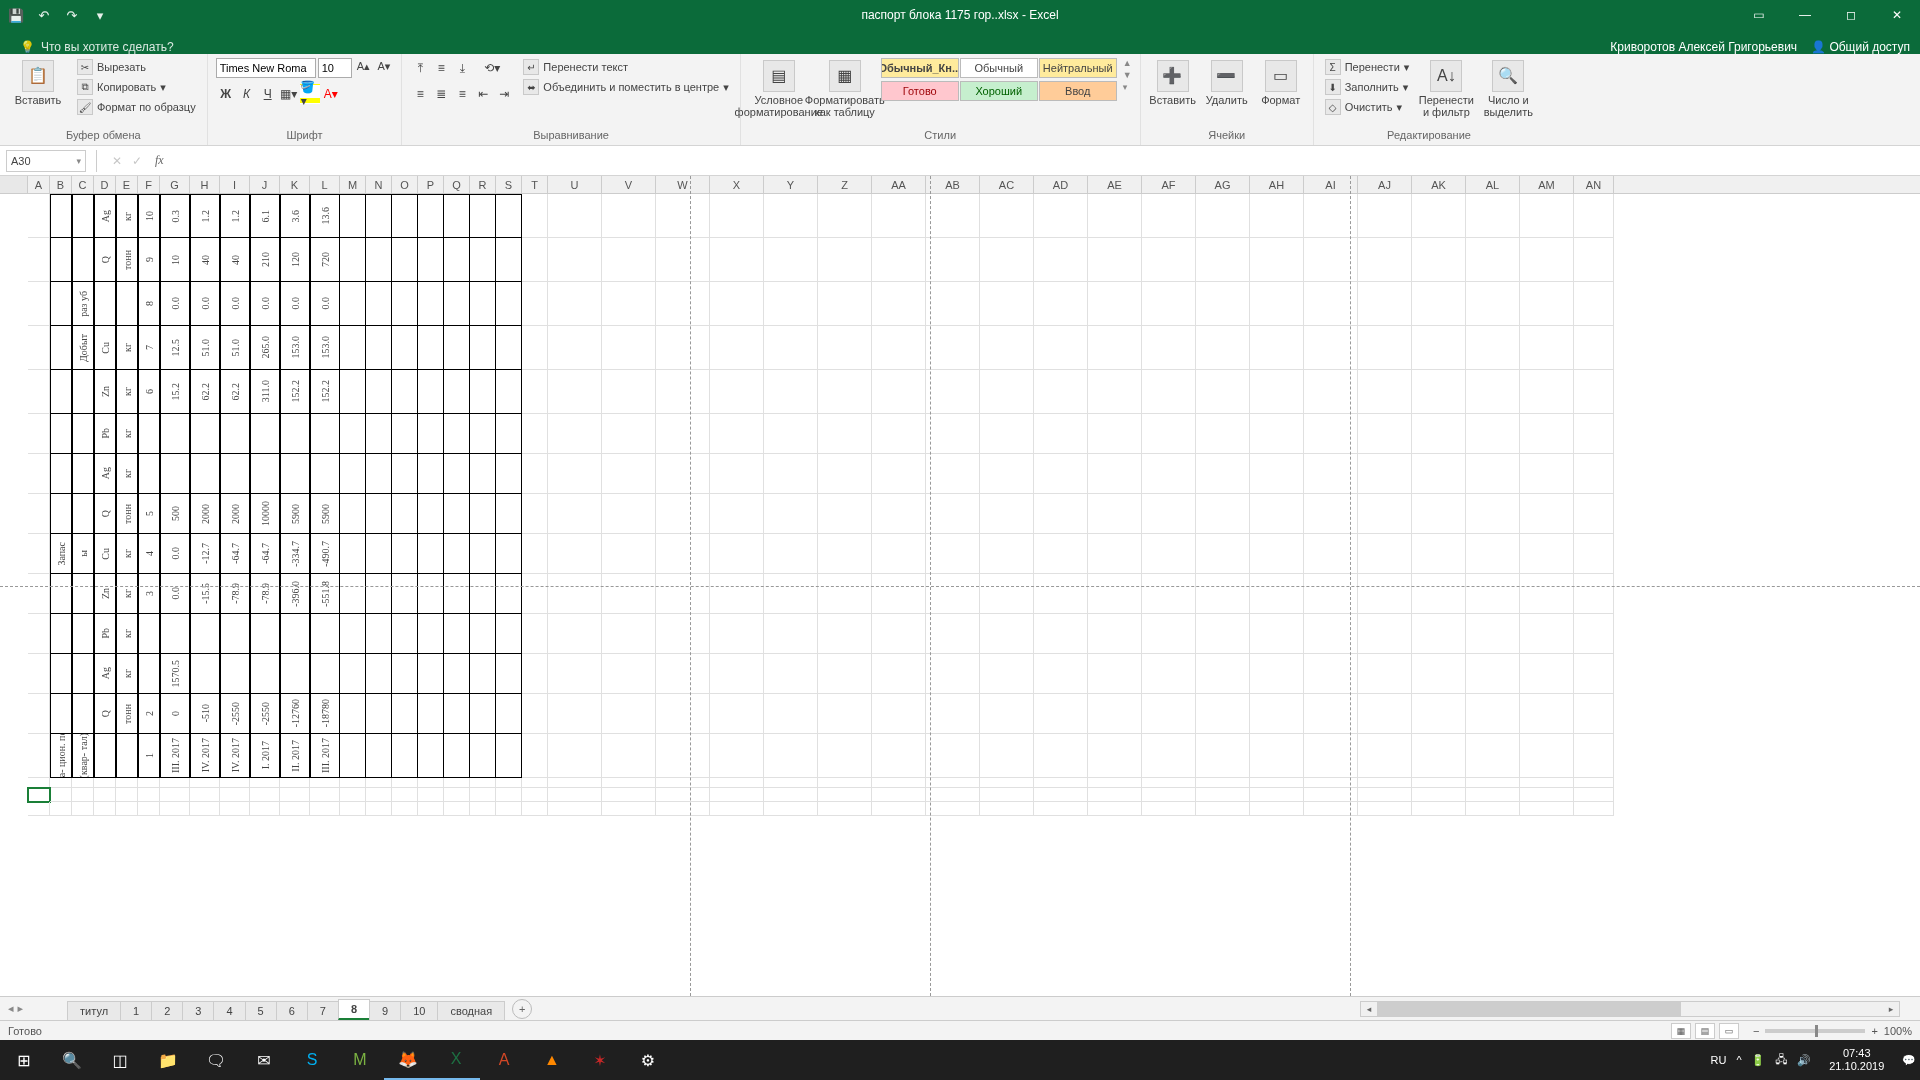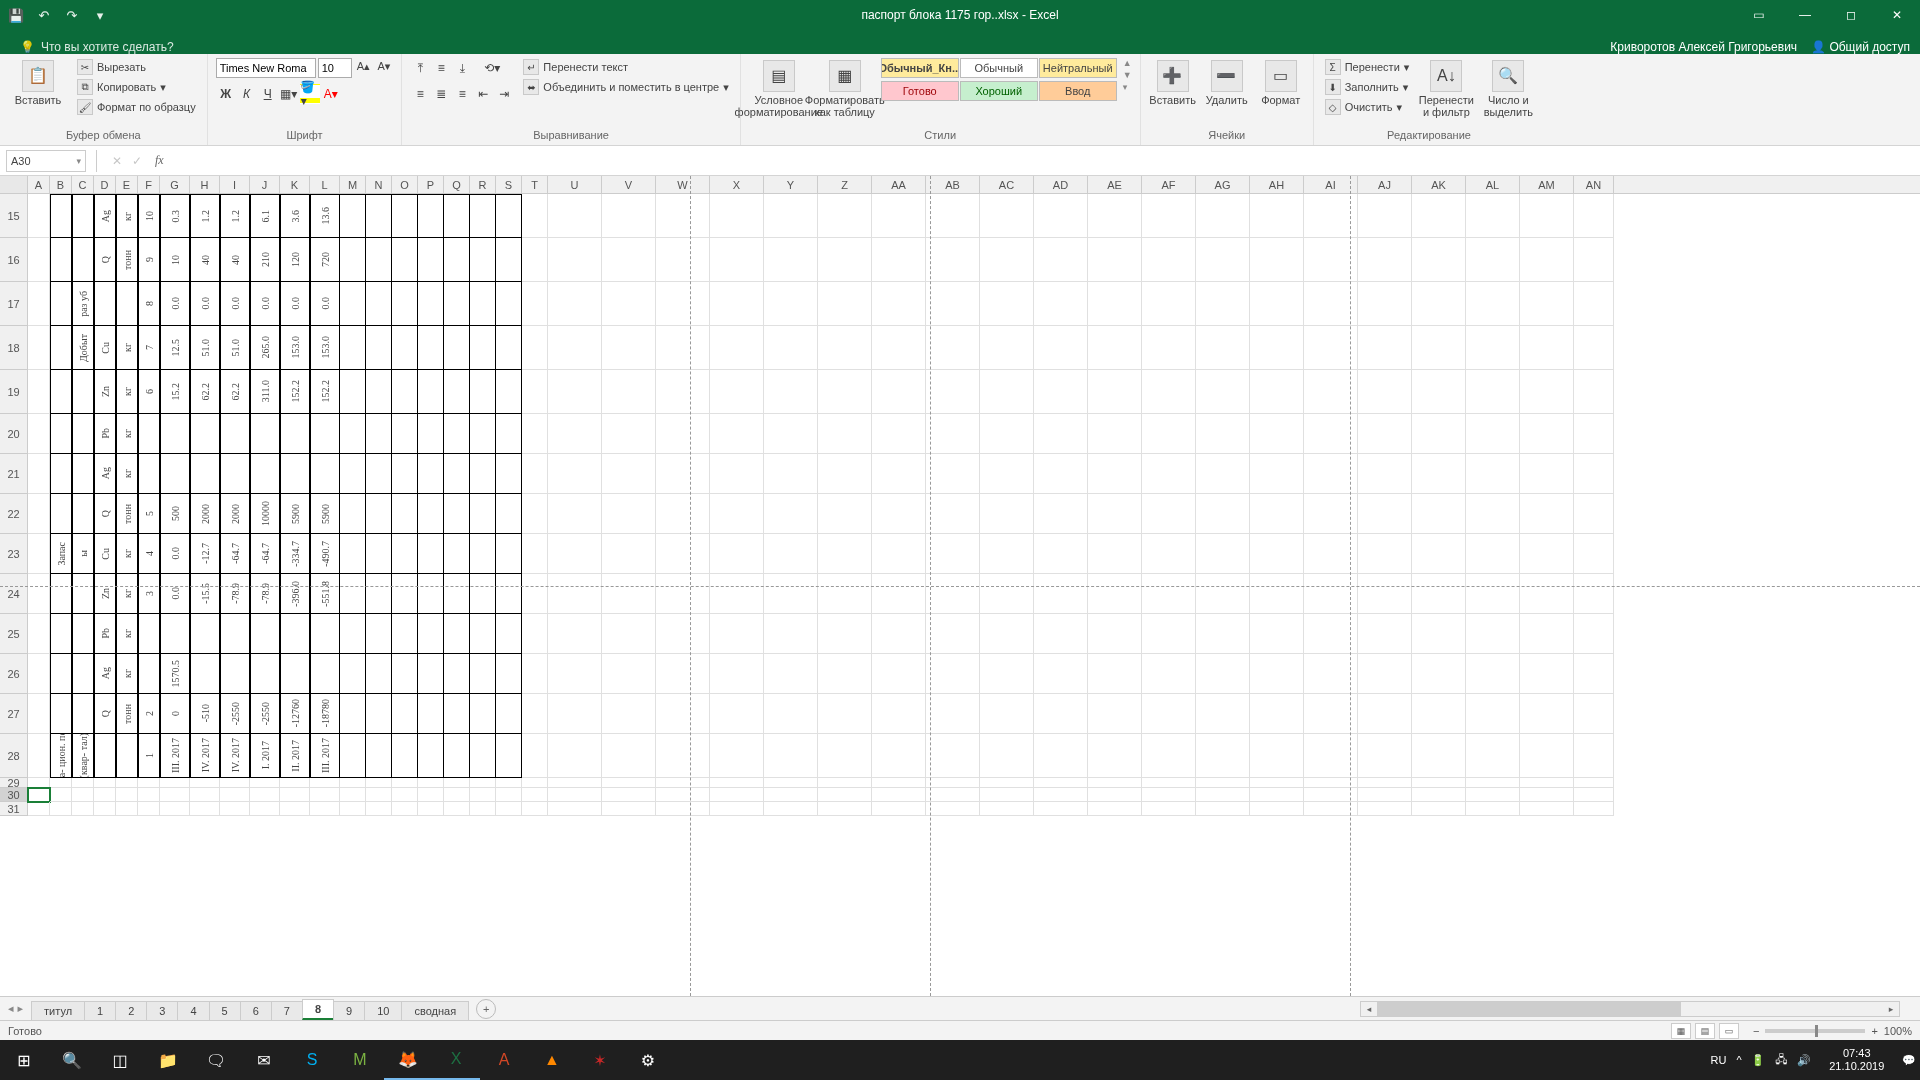--- a/index.html
+++ b/index.html
@@ -65,21 +65,21 @@
 #cells .row { display:flex; }
 #cells .cell { border-right:1px solid #e0e0e0; border-bottom:1px solid #e0e0e0; font-size:10px; display:flex; align-items:center; justify-content:center; overflow:hidden; flex-shrink:0;}
 .rot { writing-mode:vertical-rl; transform:rotate(180deg); white-space:nowrap; font-family:"Times New Roman",serif; font-size:10px;}
 #cells .activecell { outline:2px solid #1a7f37; outline-offset:-1px; background:#fff;}
 .pbreak-v { position:absolute; top:0; bottom:0; border-left:1px dashed #999; }
 .pbreak-h { position:absolute; left:0; right:0; border-top:1px dashed #999; }
 
 
 #sheettabs { height:24px; background:#f3f3f3; border-top:1px solid #ccc; display:flex; align-items:center; font-size:11px; position:relative;}
 #sheettabs .nav{display:flex;gap:4px;padding:0 8px;color:#888;}
-#sheettabs .tabs{display:flex;align-items:flex-end;height:100%;}
+#sheettabs .tabs{display:flex;align-items:flex-end;height:100%;margin-left:36px;}
 #sheettabs .stab{padding:3px 12px;border:1px solid #ccc;border-bottom:none;background:#e9e9e9;margin-right:-1px;cursor:pointer;}
 #sheettabs .stab.active{background:#fff;border-bottom:2px solid #1a7f37;font-weight:bold;}
 #sheettabs .add{width:20px;height:20px;border:1px solid #bbb;border-radius:10px;text-align:center;line-height:18px;margin-left:8px;cursor:pointer;color:#666;}
 #sheettabs .hscroll{position:absolute;right:20px;width:540px;height:16px;background:#f0f0f0;border:1px solid #ccc;display:flex;align-items:center;}
 #sheettabs .hscroll .btn{width:16px;text-align:center;font-size:9px;color:#666;}
 #sheettabs .hscroll .track{flex:1;position:relative;height:100%;}
 #sheettabs .hscroll .thumb{position:absolute;left:0;width:60%;height:100%;background:#cdcdcd;}
 
 
 #status { height:20px; background:#f3f3f3; border-top:1px solid #ccc; display:flex; align-items:center; font-size:11px; padding:0 8px; color:#555;}
@@ -314,39 +314,20 @@
       <div class="ch" style="width: 54px;">AF</div>
       <div class="ch" style="width: 54px;">AG</div>
       <div class="ch" style="width: 54px;">AH</div>
       <div class="ch" style="width: 54px;">AI</div>
       <div class="ch" style="width: 54px;">AJ</div>
       <div class="ch" style="width: 54px;">AK</div>
       <div class="ch" style="width: 54px;">AL</div>
       <div class="ch" style="width: 54px;">AM</div>
       <div class="ch" style="width: 40px;">AN</div>
     </div>
-  <div id="rowhead">
-      <div class="rh" style="height: 44px;">15</div>
-      <div class="rh" style="height: 44px;">16</div>
-      <div class="rh" style="height: 44px;">17</div>
-      <div class="rh" style="height: 44px;">18</div>
-      <div class="rh" style="height: 44px;">19</div>
-      <div class="rh" style="height: 40px;">20</div>
-      <div class="rh" style="height: 40px;">21</div>
-      <div class="rh" style="height: 40px;">22</div>
-      <div class="rh" style="height: 40px;">23</div>
-      <div class="rh" style="height: 40px;">24</div>
-      <div class="rh" style="height: 40px;">25</div>
-      <div class="rh" style="height: 40px;">26</div>
-      <div class="rh" style="height: 40px;">27</div>
-      <div class="rh" style="height: 44px;">28</div>
-      <div class="rh" style="height: 10px;">29</div>
-      <div class="rh sel" style="height: 14px;">30</div>
-      <div class="rh" style="height: 14px;">31</div>
-    </div>
   <div id="cells">
       <div class="row">
         <div class="cell" style="width: 22px; height: 44px;"></div>
         <div class="cell" style="width: 22px; height: 44px; border: 1px solid rgb(0, 0, 0);"></div>
         <div class="cell" style="width: 22px; height: 44px; border: 1px solid rgb(0, 0, 0);"></div>
         <div class="cell" style="width: 22px; height: 44px; border: 1px solid rgb(0, 0, 0);">
           <span class="rot">Ag</span>
         </div>
         <div class="cell" style="width: 22px; height: 44px; border: 1px solid rgb(0, 0, 0);">
           <span class="rot">кг</span>

